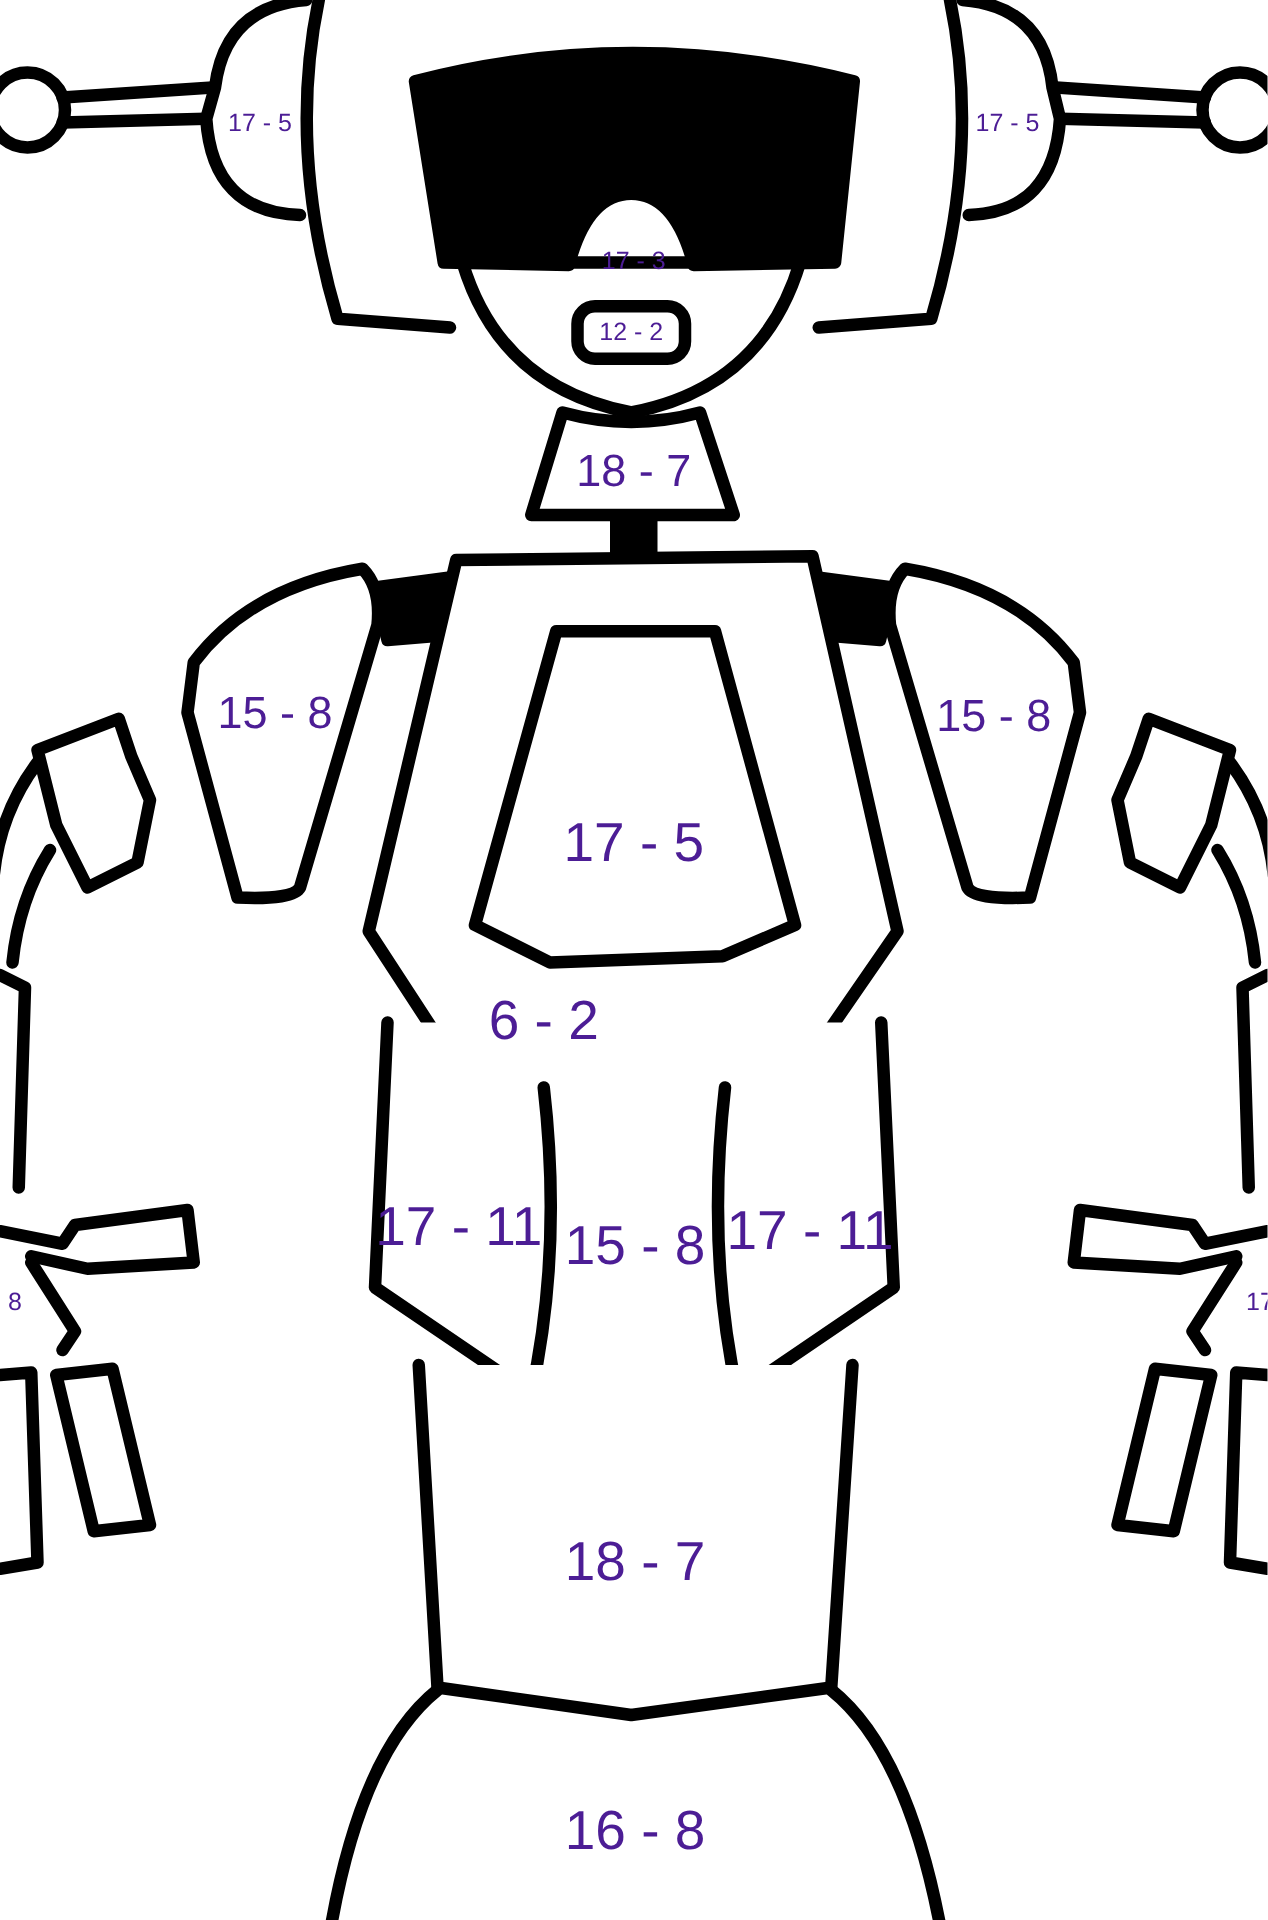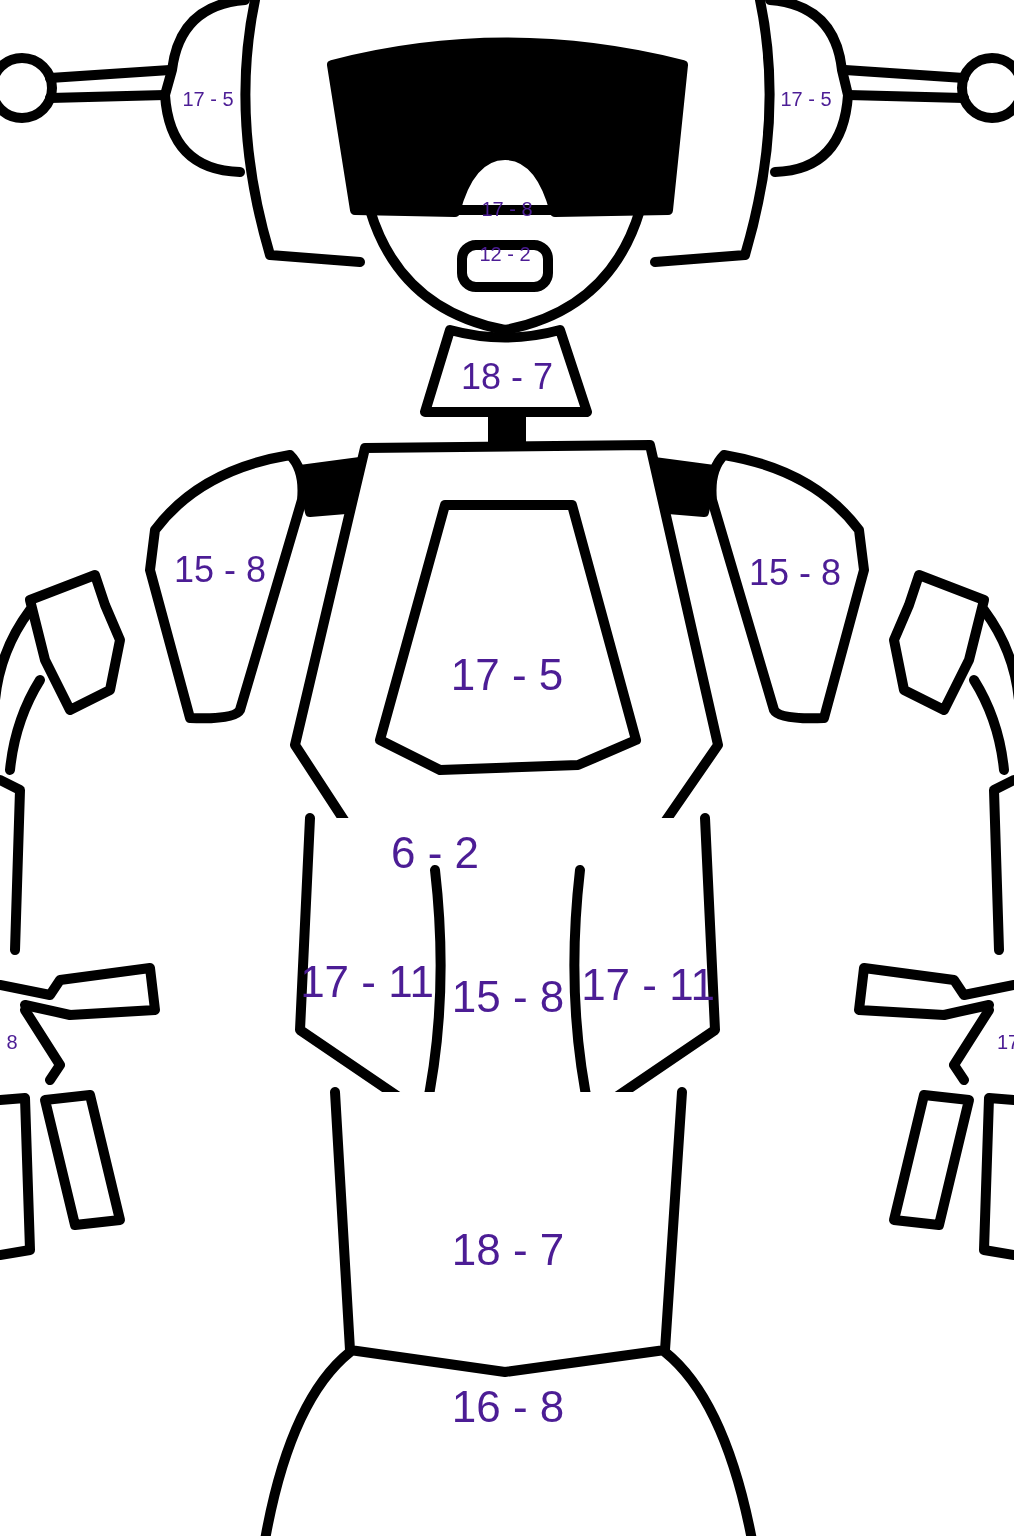--- a/index.html
+++ b/index.html
@@ -69,26 +69,26 @@
 
   <path d="M1014 780 L994 790 L999 950"></path>
   <path d="M1014 985 L964 995 L954 980 L864 968 L859 1010 L944 1015 L989 1005" fill="#fff"></path>
   <path d="M989 1010 L954 1065 L964 1080"></path>
   <path d="M1014 1100 L989 1098 L984 1250 L1014 1255" fill="#fff"></path>
   <path d="M969 1100 L924 1095 L894 1220 L939 1225 Z" fill="#fff"></path>
 </svg>
 
 <div class="lbl s" style="left:208px; top:99px;">17 - 5</div>
 <div class="lbl s" style="left:806px; top:99px;">17 - 5</div>
-<div class="lbl s" style="left:507px; top:209px;">17 - 8</div>
-<div class="lbl s" style="left:505px; top:254px;">12 - 2</div>
+<div class="lbl s" style="left:507px; top:209px;">17 - 3</div>
+<div class="lbl s" style="left:505px; top:266px;">12 - 2</div>
 <div class="lbl m" style="left:507px; top:377px; font-size:36px;">18 - 7</div>
 <div class="lbl m" style="left:220px; top:570px; font-size:36px;">15 - 8</div>
 <div class="lbl m" style="left:795px; top:573px; font-size:36px;">15 - 8</div>
 <div class="lbl l" style="left:507px; top:675px;">17 - 5</div>
-<div class="lbl l" style="left:435px; top:817px;margin-top:36px;">6 - 2</div>
+<div class="lbl l" style="left:435px; top:817px;">6 - 2</div>
 <div class="lbl l" style="left:367px; top:982px;">17 - 11</div>
 <div class="lbl l" style="left:508px; top:997px;">15 - 8</div>
 <div class="lbl l" style="left:648px; top:985px;">17 - 11</div>
 <div class="lbl s" style="left:12px; top:1042px;">8</div>
 <div class="lbl s" style="left:1008px; top:1042px;">17</div>
 <div class="lbl l" style="left:508px; top:1250px;">18 - 7</div>
-<div class="lbl l" style="left:508px; top:1407px;">16 - 8</div>
+<div class="lbl l" style="left:508px; top:1465px;">16 - 8</div>
 
 </body></html>

